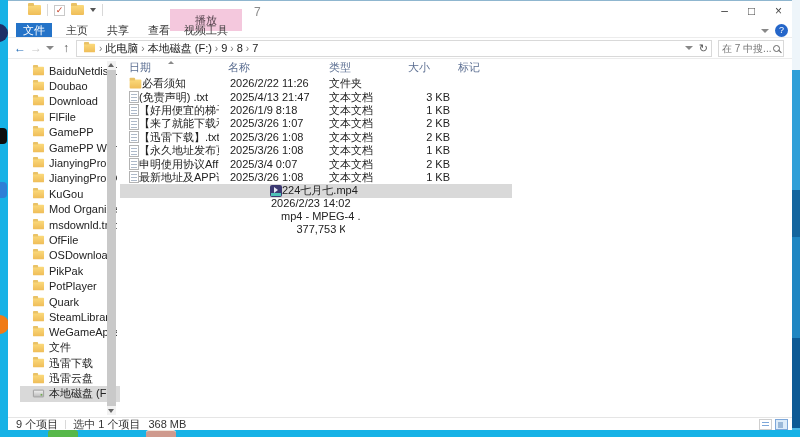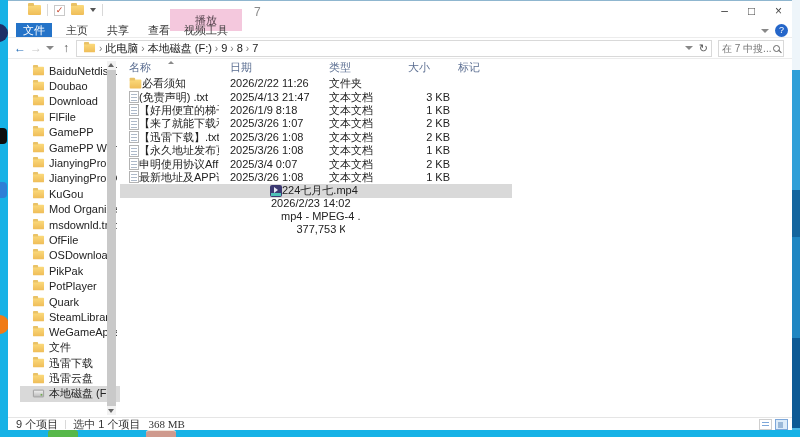--- a/index.html
+++ b/index.html
@@ -95,21 +95,21 @@
   .text-file-icon::after { content:""; position:absolute; left:1px; right:1px; top:2px; height:8px;
       background:repeating-linear-gradient(#adb9c9 0 1px, transparent 1px 3px); }
   .video-file-icon { width:12px; height:12px; border-radius:2px; background:#3c3a72; position:relative; flex:none; display:inline-block; }
   .video-file-icon::before { content:""; position:absolute; left:1px; right:1px; bottom:1px; height:3px; background:#4fc3b8; }
   .video-file-icon::after { content:""; position:absolute; left:4px; top:2px; width:0; height:0;
       border-left:4px solid #e8e8f5; border-top:3px solid transparent; border-bottom:3px solid transparent; }
 
   
   .statusbar { height:13px; flex:none; border-top:1px solid #e5e5e5; display:flex; align-items:center; font-size:11px; color:#333; padding:0 4px 0 8px; }
   .st-sep { width:1px; height:9px; background:#d9d9d9; margin:0 7px; }
-  .st-size { margin-left:8px;font-family:Liberation Serif, serif; }
+  .st-size { margin-left:8px; }
   .view-toggles { margin-left:auto; display:flex; gap:3px; }
   .view-btn { width:13px; height:11px; border:1px solid #cfcfcf; background:#fff; position:relative; }
   .view-btn.details::after { content:""; position:absolute; left:2px; right:2px; top:2px; height:6px;
       background:repeating-linear-gradient(#7da7d9 0 1px, transparent 1px 3px); }
   .view-btn.thumbs { border-color:#7da7d9; background:#dcebf9; }
   .view-btn.thumbs::after { content:""; position:absolute; left:2px; top:2px; width:5px; height:6px; background:#9ab8d8; }
 </style>
 </head>
 <body>
 
@@ -288,22 +288,22 @@
         </div>
       <div class="sb-scroll">
         <span class="sb-arrow-up"></span>
         <span class="sb-thumb"></span>
         <span class="sb-arrow-down"></span>
       </div>
     </div>
     <div class="main">
       <div class="list-header">
         <span class="sort-caret"></span>
-      <span class="col col-name">名称</span>
-          <span class="col col-date">日期</span>
+      <span class="col col-date">日期</span>
+          <span class="col col-name">名称</span>
           <span class="col col-type">类型</span>
           <span class="col col-size">大小</span>
           <span class="col col-tags">标记</span>
         </div>
       <div>
           <div class="frow">
             <span class="col col-name fname">
               <span class="folder-icon"></span>
               <span class="txt">必看须知</span>
             </span>

